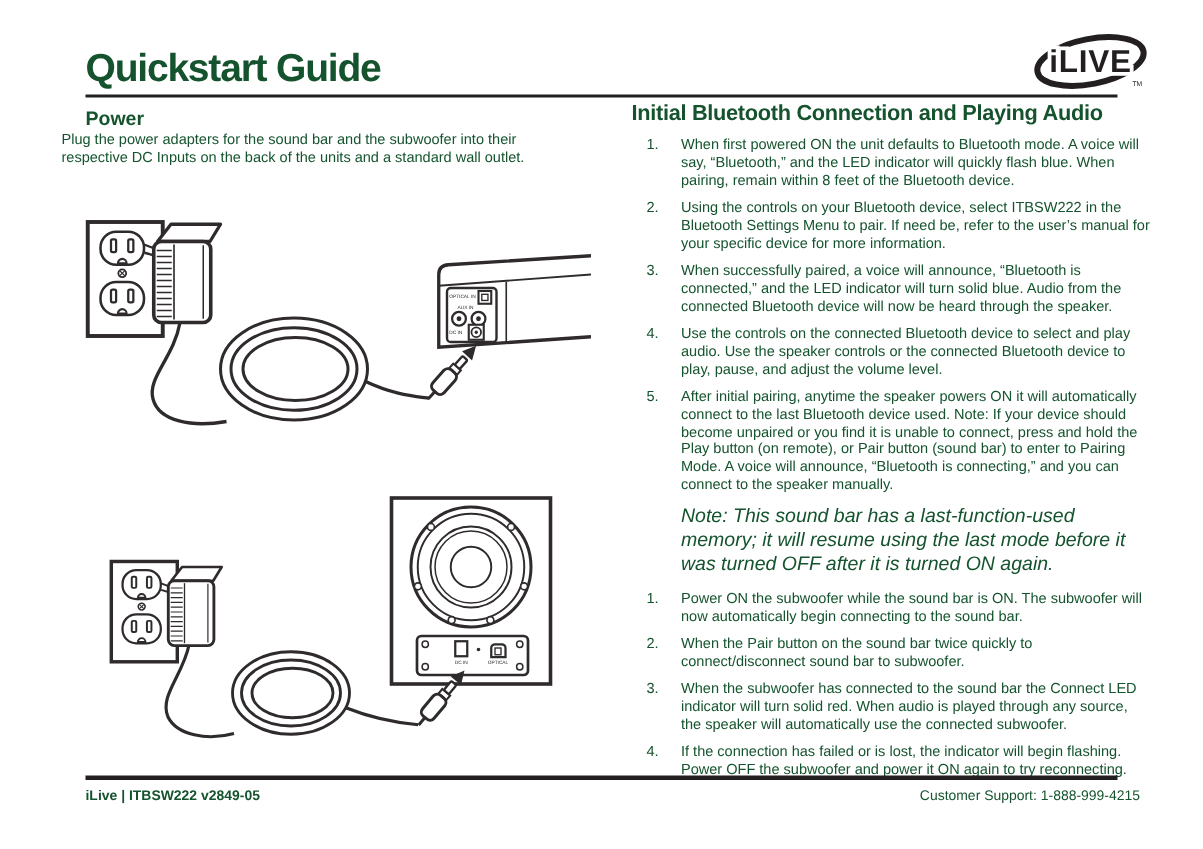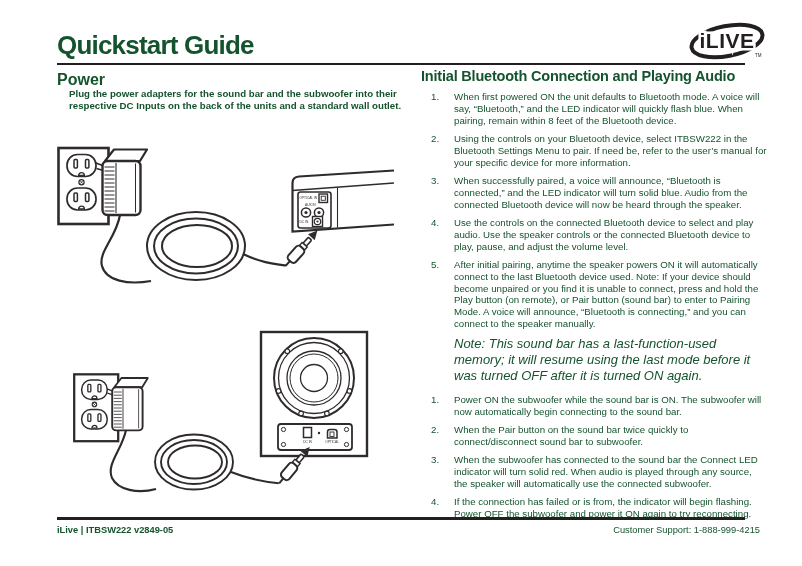--- a/index.html
+++ b/index.html
@@ -8,22 +8,22 @@
   .title{position:absolute;left:57px;top:30px;margin:0;font-size:26px;font-weight:bold;
          letter-spacing:-0.8px;}
   .logo{position:absolute;left:686px;top:12px;}
   .swoosh{fill:none;stroke:#231f20;stroke-width:4;}
   .logo-text{font-family:"Liberation Sans",sans-serif;font-size:21px;font-weight:bold;
              letter-spacing:0.5px;fill:#231f20;text-anchor:middle;
              paint-order:stroke;stroke:#ffffff;stroke-width:5px;}
   .logo-tm{font-size:4.5px;fill:#231f20;}
   .header-rule{position:absolute;left:57px;right:57px;top:63px;border-top:2.5px solid #231f20;}
 
-  .power-h{position:absolute;left:57px;top:71px;margin:0;font-size:16px;font-weight:bold;}
-  .power-p{position:absolute;left:69px;top:88px;width:336px;margin:0;font-size:9.7px;line-height:1.26;font-weight:bold;}
+  .power-h{position:absolute;left:57px;top:71px;margin:0;font-size:13px;font-weight:bold;}
+  .power-p{position:absolute;left:41px;top:88px;width:336px;margin:0;font-size:9.7px;line-height:1.26;}
 
   .illus{position:absolute;left:56px;}
   .illus1{top:134px;}
   .illus2{top:326px;}
   .tiny{font-size:3.2px;fill:#2f2b2c;stroke:none;font-family:"Liberation Sans",sans-serif;}
 
   .right-col{position:absolute;left:405px;top:68px;width:346px;margin-left:16px;}
   .right-col h2{margin:0 0 7px 0;font-size:14.5px;font-weight:bold;letter-spacing:-0.2px;}
   .h2b{margin-top:0;}
   .li{display:flex;font-size:9.7px;line-height:1.22;margin-bottom:6.5px;padding-left:10px;}
@@ -211,21 +211,21 @@
         <div class="li">
           <span class="num">2.</span>
           <span class="txt"><span>When the </span><span class="b">Pair</span><span> button on the sound bar twice quickly to connect/disconnect sound bar to subwoofer.</span></span>
         </div>
         <div class="li">
           <span class="num">3.</span>
           <span class="txt"><span>When the subwoofer has connected to the sound bar the </span><span class="b">Connect LED indicator</span><span> will turn solid red. When audio is played through any source, the speaker will automatically use the connected subwoofer.</span></span>
         </div>
         <div class="li">
           <span class="num">4.</span>
-          <span class="txt"><span>If the connection has failed or is from, the indicator will begin flashing. Power OFF the subwoofer and power it ON again to try reconnecting.</span></span>
+          <span class="txt"><span>If the connection has failed or is lost, the indicator will begin flashing. Power OFF the subwoofer and power it ON again to try reconnecting.</span></span>
         </div>
       </div>
   </section>
 
   <div class="footer-rule"></div>
   <div class="footer-left">iLive | ITBSW222 v2849-05</div>
   <div class="footer-right">Customer Support: 1-888-999-4215</div>
 
 </div>
 

